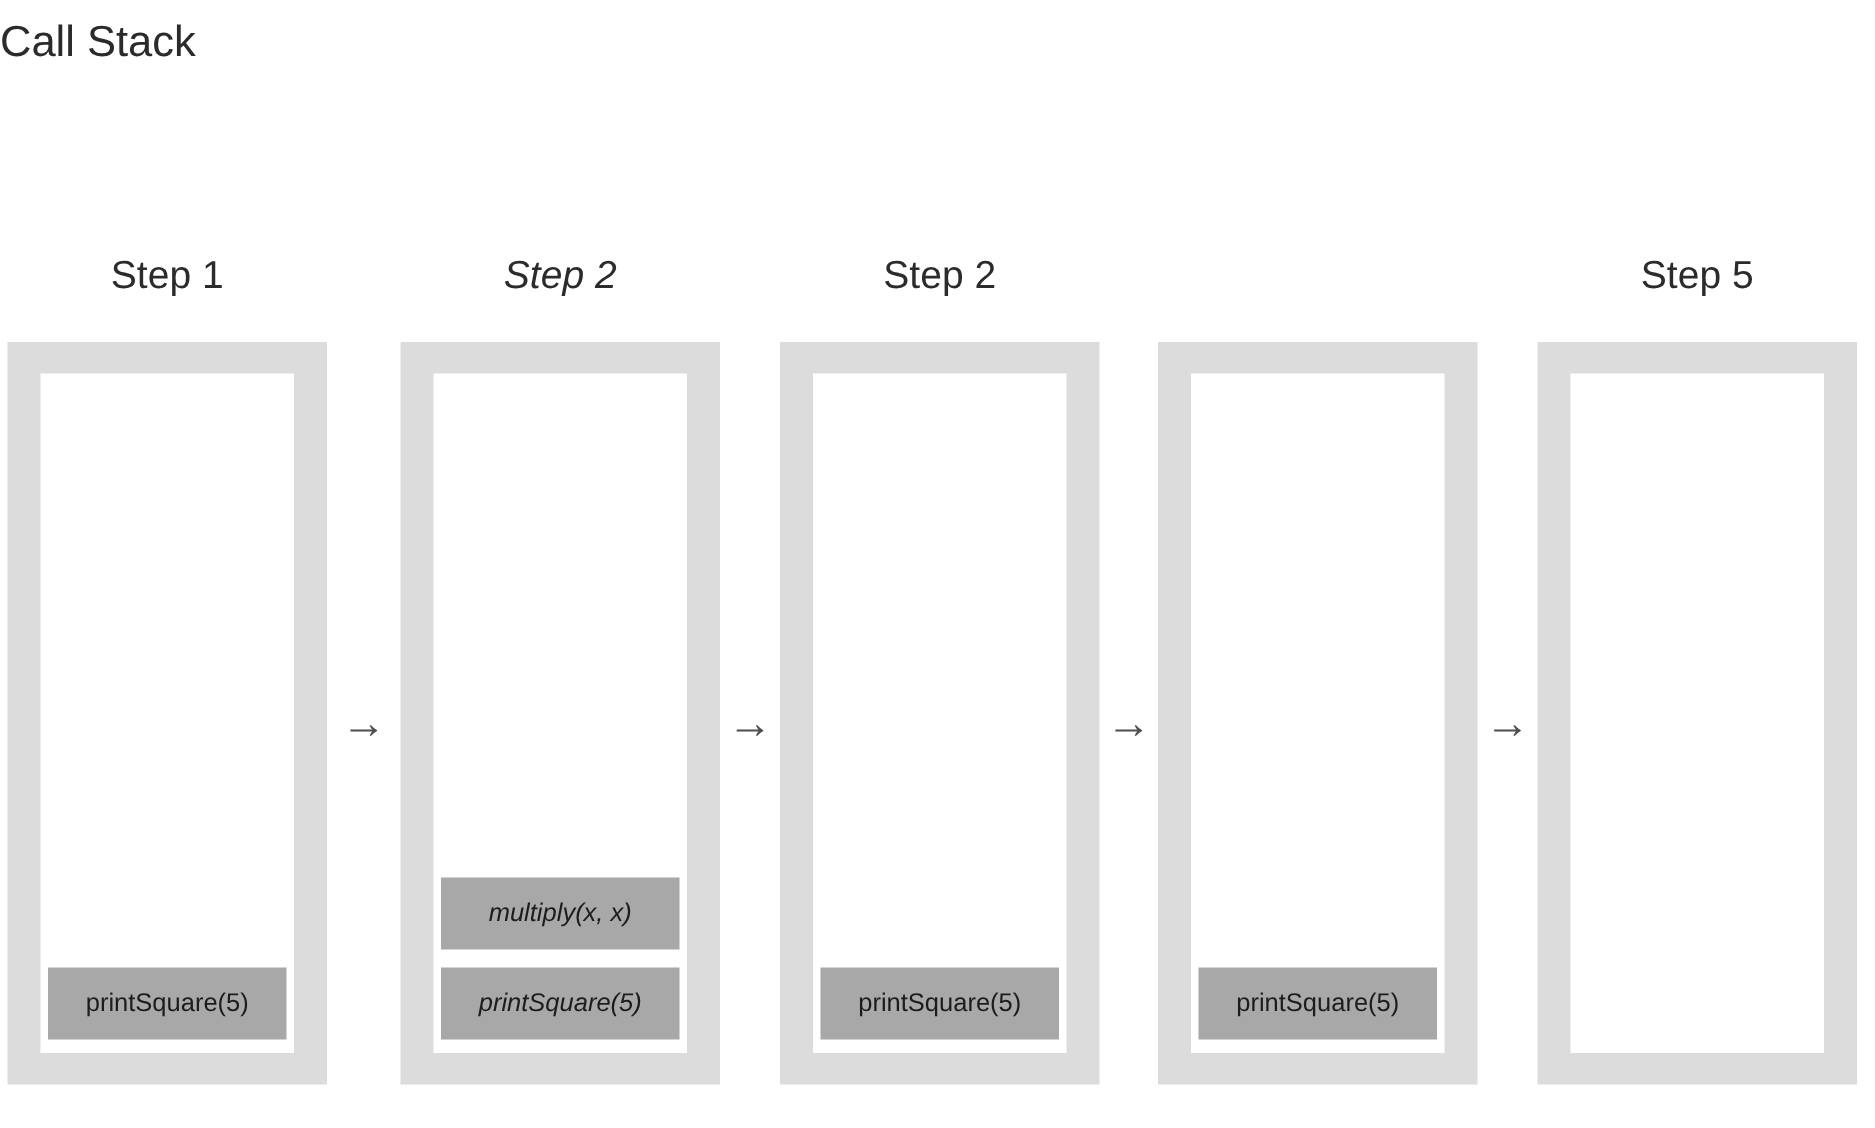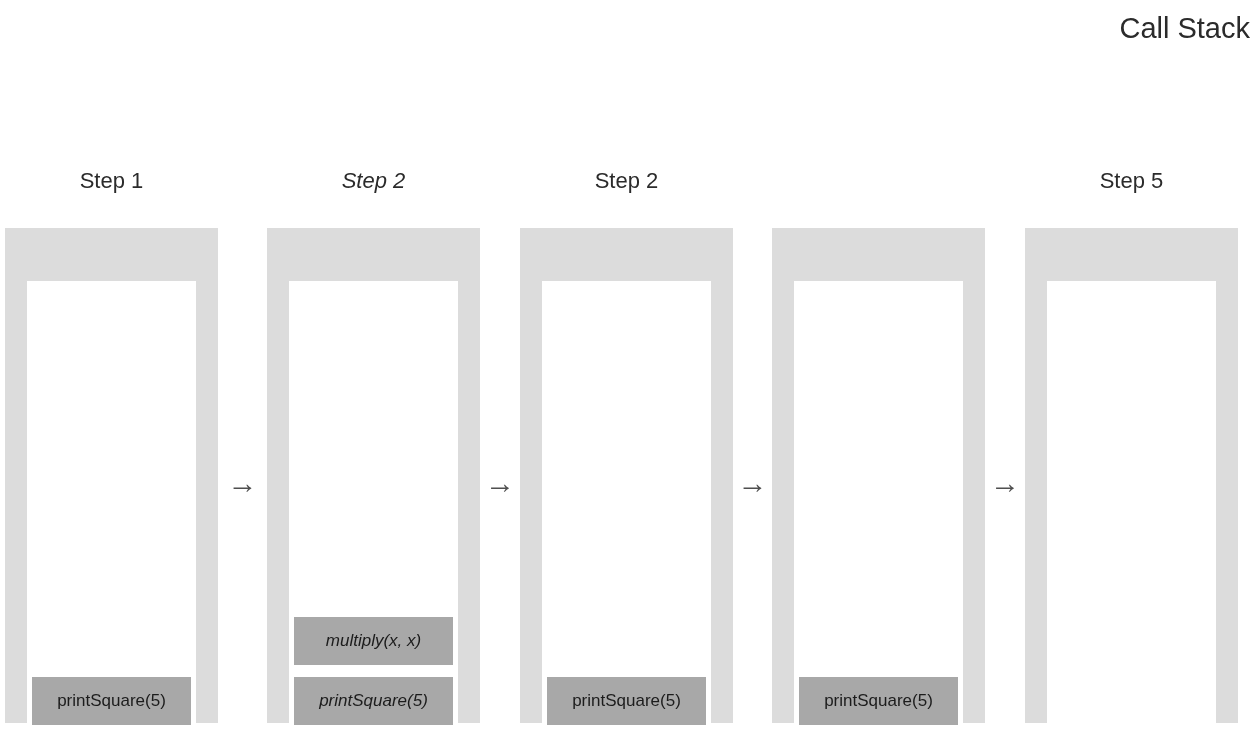--- a/index.html
+++ b/index.html
@@ -13,32 +13,32 @@
     height: 752px;
     background: #ffffff;
     font-family: "Liberation Sans", sans-serif;
     overflow: hidden;
   }
   .title {
     position: absolute;
     top: 12px;
     left: 0;
     width: 100%;
-    text-align: right;
+    text-align: left;
     font-size: 29px;
     font-weight: 400;
     color: var(--text, #2b2b2b);
     margin: 0;
   }
   .step-label {
     position: absolute;
     top: 168px;
     width: 213px;
     text-align: center;
-    font-size: 22px;
+    font-size: 26px;
     color: var(--text, #2b2b2b);
   }
   .frame {
     position: absolute;
     top: 228px;
     width: 213px;
     height: 495px;
     background: var(--frame, #dcdcdc);
     box-sizing: border-box;
     padding: 21px 22px;
@@ -46,21 +46,20 @@
   .inner {
     width: 100%;
     height: 100%;
     background: var(--frame-inner, #ffffff);
     box-sizing: border-box;
     display: flex;
     flex-direction: column;
     justify-content: flex-end;
     gap: 12px;
     padding: 0 5px 9px 5px;
-    margin-top: 32px;
   }
   .stack-item {
     flex: 0 0 48px;
     height: 48px;
     background: var(--stack-item, #a8a8a8);
     display: flex;
     align-items: center;
     justify-content: center;
     font-size: 17px;
     color: var(--stack-text, #1c1c1c);

